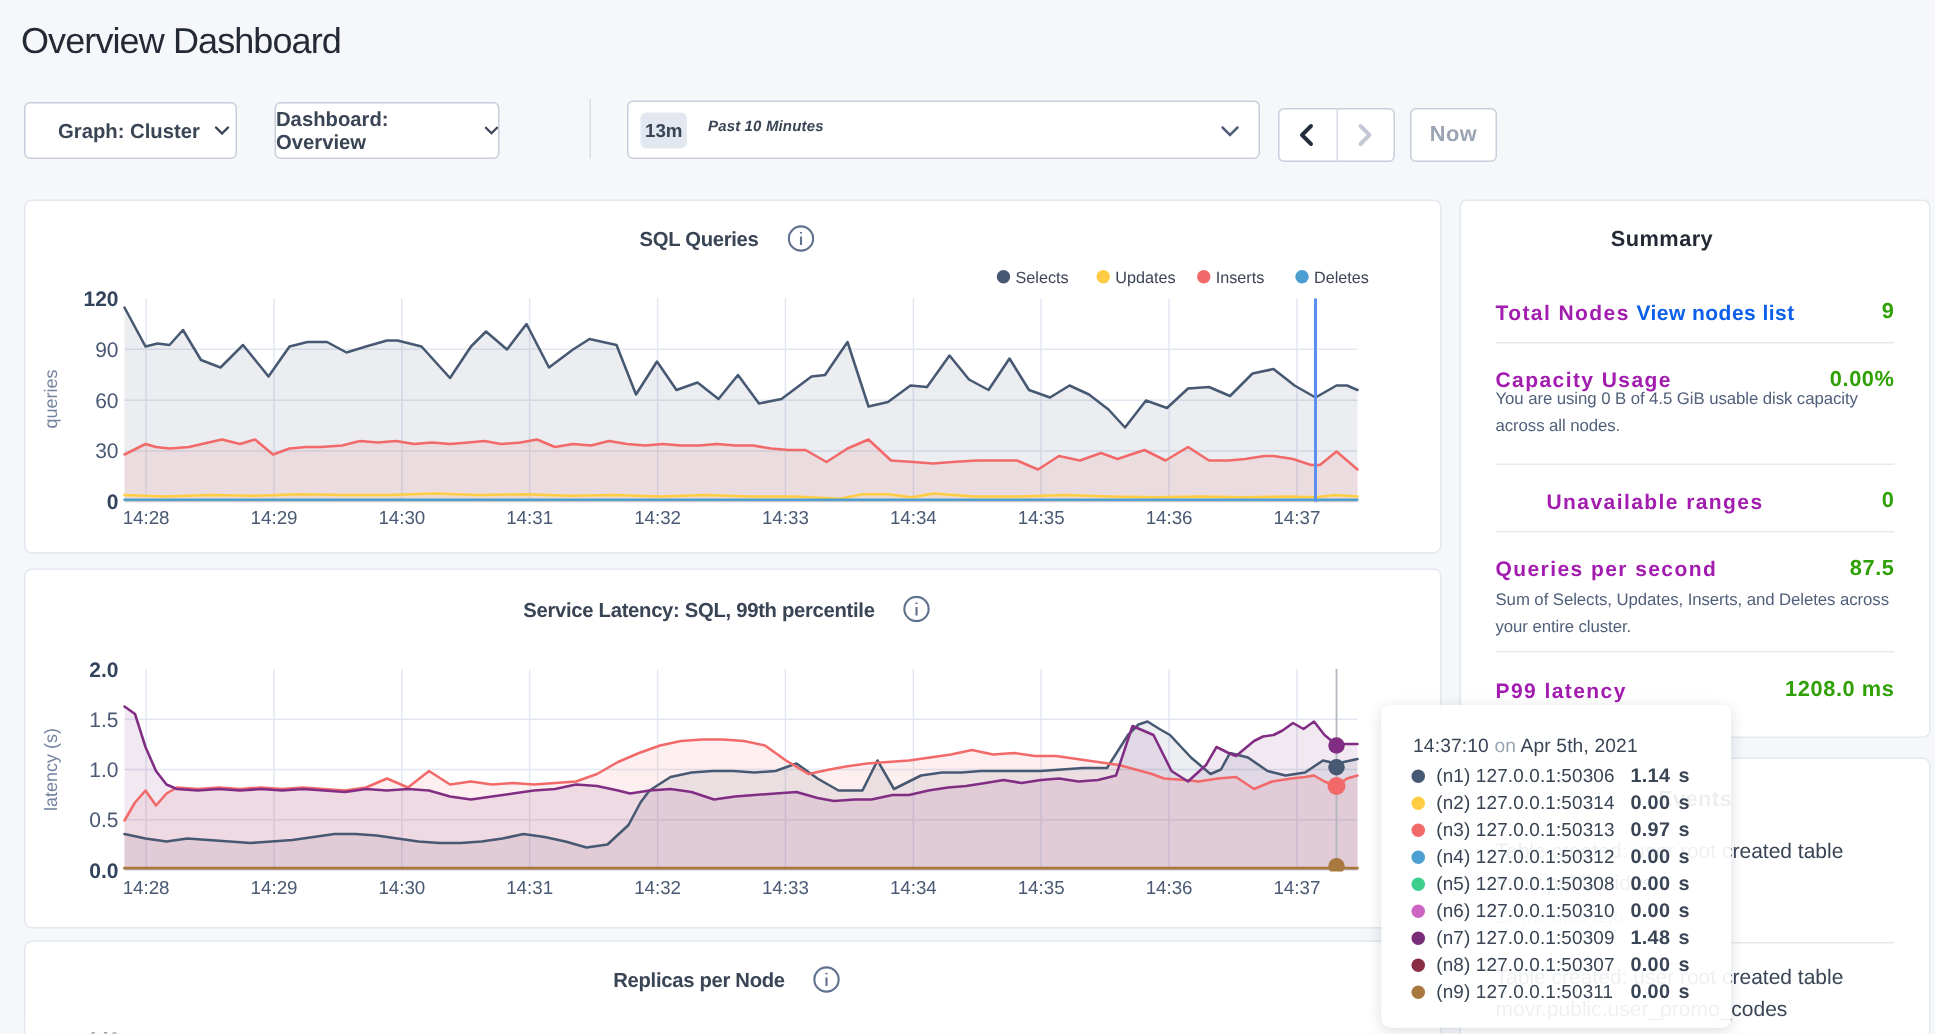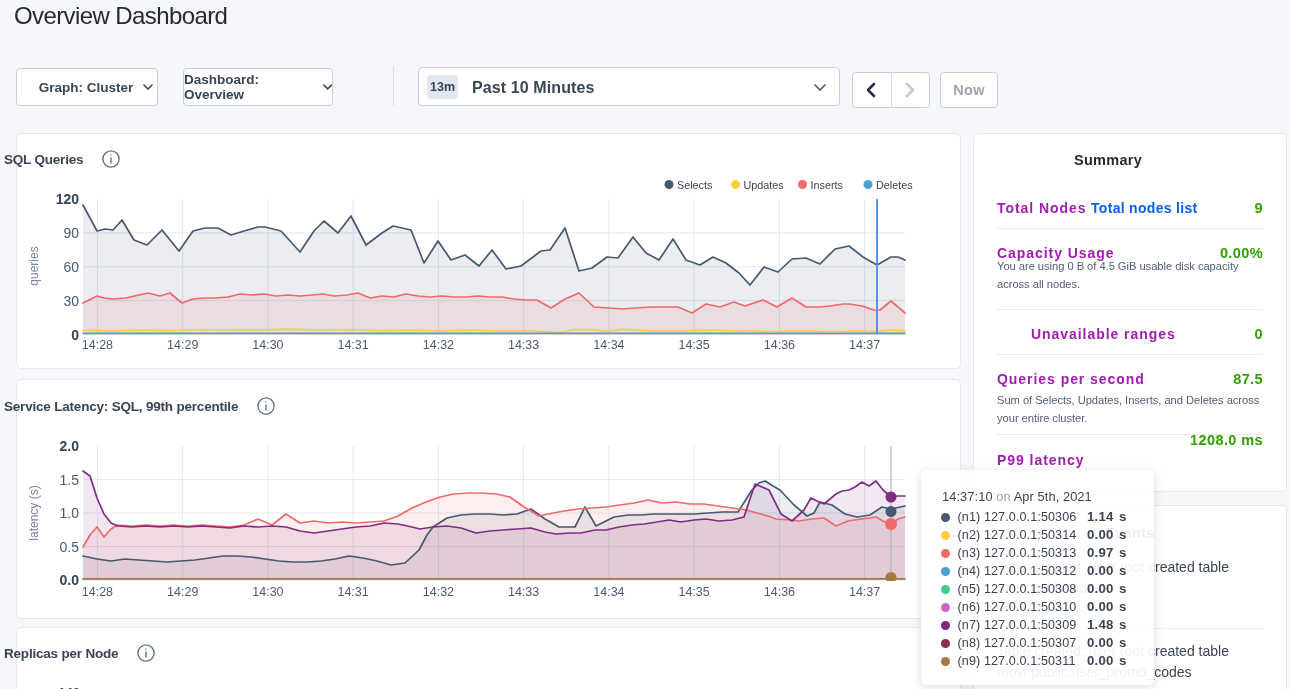--- a/index.html
+++ b/index.html
@@ -1,18 +1,18 @@
 <!DOCTYPE html>
 <html><head><meta charset="utf-8"><style>
 * { margin:0; padding:0; box-sizing:border-box; }
 html,body { width:1290px; height:689px; background:#f5f7fa; font-family:"Liberation Sans", sans-serif; overflow:hidden; position:relative; }
 .abs { position:absolute; }
 .panel { position:absolute; background:#fff; border:1px solid #e4e8ef; border-radius:5px; }
-.ctitle { position:absolute; display:flex; align-items:center; gap:19px; font-size:13.5px; font-weight:bold; color:#394455; letter-spacing:-0.2px; }
-h1 { position:absolute; left:14px; top:2px; font-size:24px; font-weight:400; color:#242a35; letter-spacing:-0.6px; }
+.ctitle { position:absolute; display:flex; align-items:center; justify-content:center; gap:19px; font-size:13.5px; font-weight:bold; color:#394455; letter-spacing:-0.2px; }
+h1 { position:absolute; left:14px; top:14px; font-size:24px; font-weight:400; color:#242a35; letter-spacing:-0.6px; }
 .dd { position:absolute; top:68px; height:38px; background:#fff; border:1px solid #c8cedb; border-radius:4px; display:flex; align-items:center; justify-content:center; font-size:13.5px; font-weight:bold; color:#394455; }
 .chev { width:10px; height:6px; margin-left:10px; }
 .summ-label { font-size:14px; font-weight:bold; color:#a21caf; letter-spacing:0.95px; }
 .summ-val { position:absolute; left:973px; width:290px; text-align:right; font-size:14.5px; font-weight:bold; color:#30A007; letter-spacing:0.4px; }
 .srule { position:absolute; left:997px; width:266px; height:1px; background:#e7ebf1; }
 .sdesc { position:absolute; left:997px; font-size:11.2px; color:#51607a; line-height:17.5px; letter-spacing:-0.05px; white-space:nowrap; }
 .ttrow { position:absolute; left:0; width:233px; height:18px; font-size:12.6px; color:#394455; }
 .ttdot { position:absolute; left:20px; top:4.5px; width:9px; height:9px; border-radius:50%; }
 .ttlab { position:absolute; left:36.5px; top:1.5px; letter-spacing:0.1px;text-align:right;}
 .ttval { position:absolute; left:166px; top:1px; font-weight:bold; font-size:13.2px; letter-spacing:0.2px;}
@@ -27,21 +27,21 @@
  <svg class="chev" viewBox="0 0 10 6">
       <path d="M1 1 L5 5 L9 1" stroke="#394455" stroke-width="1.6" fill="none" stroke-linecap="round"></path>
     </svg></div>
 <div class="dd" style="left:183px; width:150px;">Dashboard: Overview
  <svg class="chev" viewBox="0 0 10 6">
       <path d="M1 1 L5 5 L9 1" stroke="#394455" stroke-width="1.6" fill="none" stroke-linecap="round"></path>
     </svg></div>
 <div class="abs" style="left:393px; top:66px; width:1px; height:40px; background:#d9dee7;"></div>
 <div class="abs" style="left:418px; top:67px; width:422px; height:39px; background:#fff; border:1px solid #c8cedb; border-radius:4px;"></div>
 <div class="abs" style="left:427px; top:75px; width:31px; height:24px; background:#e3e7ef; border-radius:4px; text-align:center; font-size:12.5px; font-weight:bold; color:#394455; line-height:24px;">13m</div>
-<div class="abs" style="left:472px; top:79px; font-size:16px; font-weight:bold; color:#394455; letter-spacing:0.1px;">Past 10 Minutes</div>
+<div class="abs" style="left:472px; top:79px; font-size:10px; font-weight:bold; color:#394455; letter-spacing:0.1px;font-style:italic;">Past 10 Minutes</div>
 <svg class="abs" style="left:813px; top:83px;" width="14" height="9" viewBox="0 0 14 9">
     <path d="M2 2 L7 7 L12 2" stroke="#50607a" stroke-width="1.7" fill="none" stroke-linecap="round"></path>
   </svg>
 <div class="abs" style="left:852px; top:72px; width:78px; height:36px; background:#fff; border:1px solid #c8cedb; border-radius:4px;"></div>
 <div class="abs" style="left:891px; top:72px; width:1px; height:36px; background:#d5dae3;"></div>
 <svg class="abs" style="left:864px; top:82px;" width="14" height="16" viewBox="0 0 14 16">
     <path d="M10 2 L4 8 L10 14" stroke="#242d3d" stroke-width="2.6" fill="none" stroke-linecap="round" stroke-linejoin="round"></path>
   </svg>
 <svg class="abs" style="left:903px; top:82px;" width="14" height="16" viewBox="0 0 14 16">
     <path d="M4 2 L10 8 L4 14" stroke="#c2c9d4" stroke-width="2.6" fill="none" stroke-linecap="round" stroke-linejoin="round"></path>
@@ -174,36 +174,36 @@
       <circle cx="891" cy="511.5" r="5.5" fill="#475872"></circle>
       <circle cx="891" cy="524" r="6" fill="#F16969"></circle>
       <circle cx="891" cy="577.5" r="5.5" fill="#A8793F"></circle>
     </g>
 <text x="80" y="697" text-anchor="end" font-size="13" font-weight="bold" fill="#33435c">140</text>
 </svg>
 
 <div class="panel" style="left:973px; top:133px; width:314px; height:359px;"></div>
 <div class="abs" style="left:973px; top:152px; width:270px; text-align:center; font-size:14.5px; font-weight:bold; color:#242a35; letter-spacing:0.3px;">Summary</div>
 <div class="abs summ-label" style="left:997px; top:200px;">Total Nodes</div>
-<div class="abs" style="left:1091px; top:200px; font-size:14px; font-weight:bold; color:#0B5FE8; letter-spacing:0.3px;">Total nodes list</div>
+<div class="abs" style="left:1091px; top:200px; font-size:14px; font-weight:bold; color:#0B5FE8; letter-spacing:0.3px;">View nodes list</div>
 <div class="abs summ-val" style="top:200px;">9</div>
 <div class="srule" style="top:228px;"></div>
 <div class="abs summ-label" style="left:997px; top:245px;">Capacity Usage</div>
 <div class="abs summ-val" style="top:245px;padding-left:48px;">0.00%</div>
 <div class="sdesc" style="top:258px;">You are using 0 B of 4.5 GiB usable disk capacity<br>across all nodes.</div>
 <div class="srule" style="top:309px;"></div>
 <div class="abs summ-label" style="left:997px; top:326px;margin-left:34px;">Unavailable ranges</div>
 <div class="abs summ-val" style="top:326px;">0</div>
 <div class="srule" style="top:354px;"></div>
 <div class="abs summ-label" style="left:997px; top:371px;">Queries per second</div>
 <div class="abs summ-val" style="top:371px;">87.5</div>
 <div class="sdesc" style="top:392px;">Sum of Selects, Updates, Inserts, and Deletes across<br>your entire cluster.</div>
 <div class="srule" style="top:434px;"></div>
 <div class="abs summ-label" style="left:997px; top:452px;">P99 latency</div>
-<div class="abs summ-val" style="top:432px;">1208.0 ms</div>
+<div class="abs summ-val" style="top:452px;">1208.0 ms</div>
 
 <div class="panel" style="left:973px; top:505px; width:314px; height:260px;"></div>
 <div class="abs" style="left:973px; top:525px; width:314px; text-align:center; font-size:14.5px; font-weight:bold; color:#242a35; letter-spacing:0.3px;">Events</div>
 <div class="ev" style="top:557px;">Table created: user root created table<br>movr.public.rides</div>
 <div class="evt" style="top:604px;">17 minutes ago</div>
 <div class="srule" style="top:628px;"></div>
 <div class="ev" style="top:641px;">Table created: user root created table<br>movr.public.user_promo_codes</div>
 <div class="evt" style="top:688px;">17 minutes ago</div>
 
 <div class="abs" style="left:921px; top:470px; width:233px; height:215px; background:rgba(255,255,255,0.92); border-radius:6px; box-shadow:0 2px 10px rgba(60,70,90,0.18);"></div>

